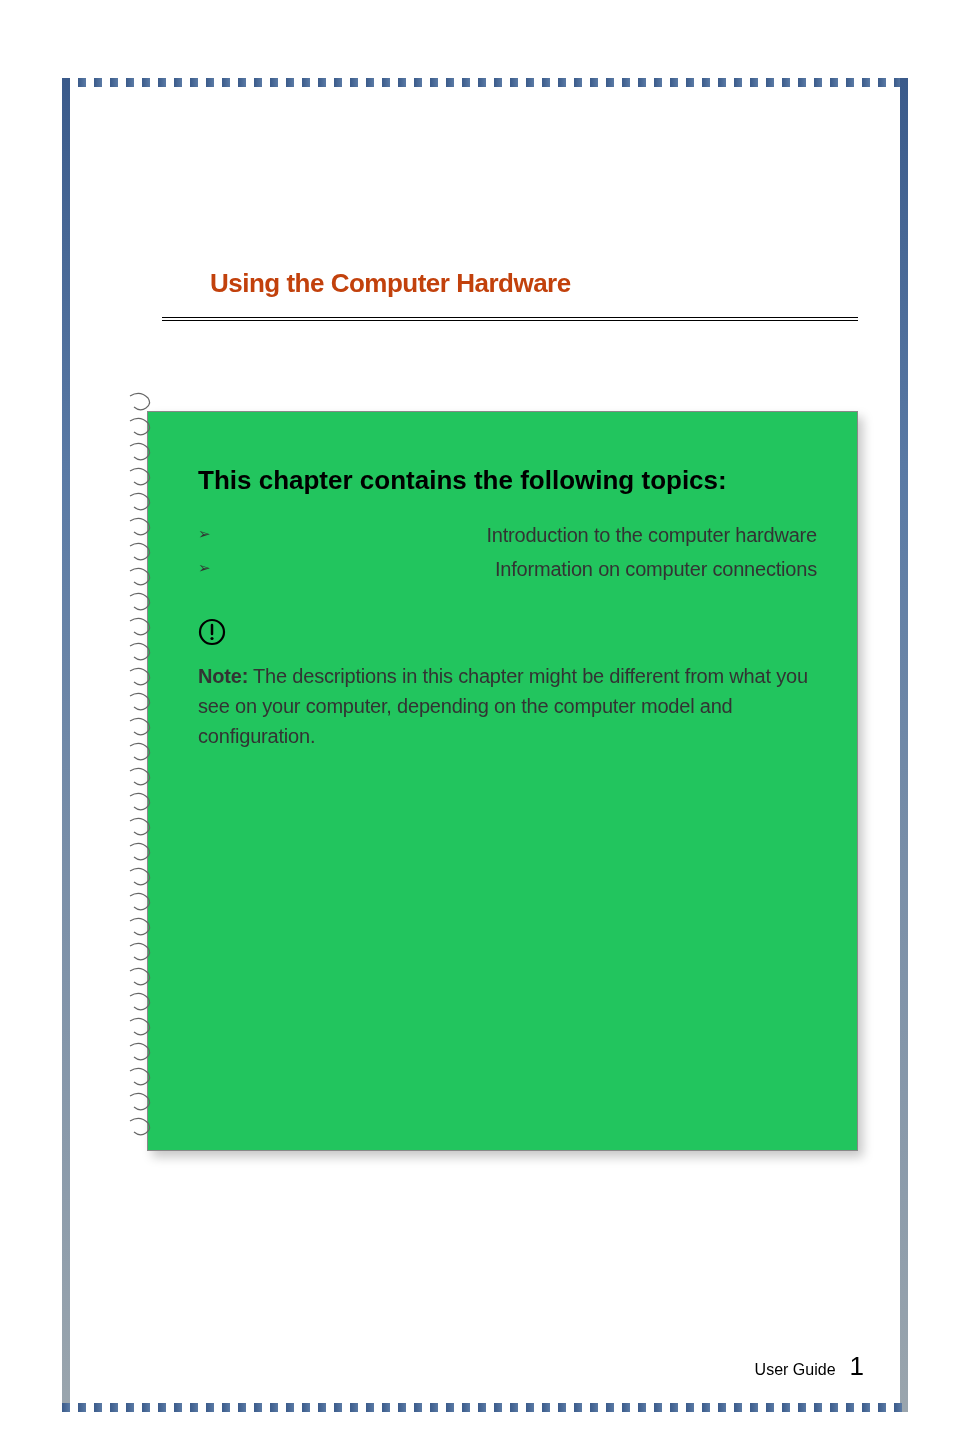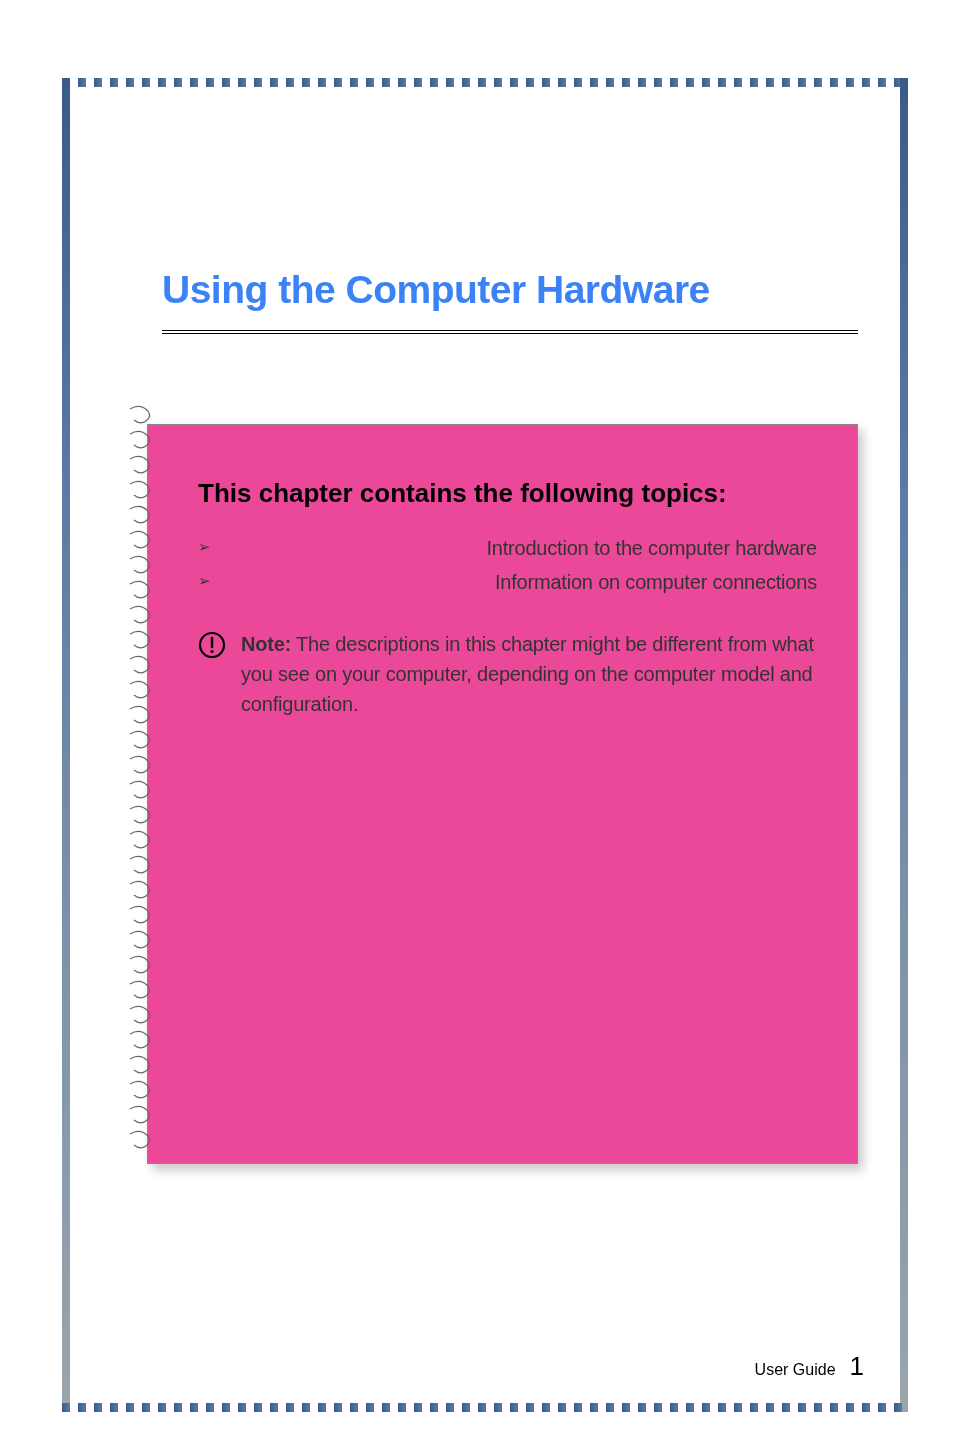--- a/index.html
+++ b/index.html
@@ -100,42 +100,43 @@
     .content-area {
       position: absolute;
       top: 88px;
       left: 72px;
       right: 56px;
       bottom: 50px;
       padding: 180px 40px 40px 90px;
     }
     
     .chapter-title {
-      font-size: 39px;
+      font-size: 26px;
       font-weight: bold;
-      color: #3b82f6;
+      color: #c2410c;
       margin-bottom: 18px;
       letter-spacing: -0.5px;
+      margin-left: 48px;
     }
     
     .title-underline {
       border: none;
       border-top: 4px double #000;
       height: 4px;
       margin-bottom: 90px;
     }
     
     .note-box {
       position: relative;
       border: 1px solid #888;
       padding: 50px 40px 40px 50px;
       margin-left: -15px;
       min-height: 740px;
       box-shadow: 5px 6px 10px rgba(0,0,0,0.22);
-      background: #ec4899;
+      background: #22c55e;
     }
     
     .spiral-binding {
       position: absolute;
       left: -22px;
       top: -20px;
       bottom: -5px;
       width: 40px;
       display: flex;
       flex-direction: column;
@@ -183,20 +184,21 @@
       left: 0;
       font-size: 15px;
       top: 3px;
       color: #333;
     }
     
     .note-section {
       display: flex;
       gap: 15px;
       margin-top: 30px;
+      flex-direction: column;
     }
     
     .note-icon {
       flex-shrink: 0;
       width: 28px;
       height: 28px;
       margin-top: 2px;
     }
     
     .note-text {

